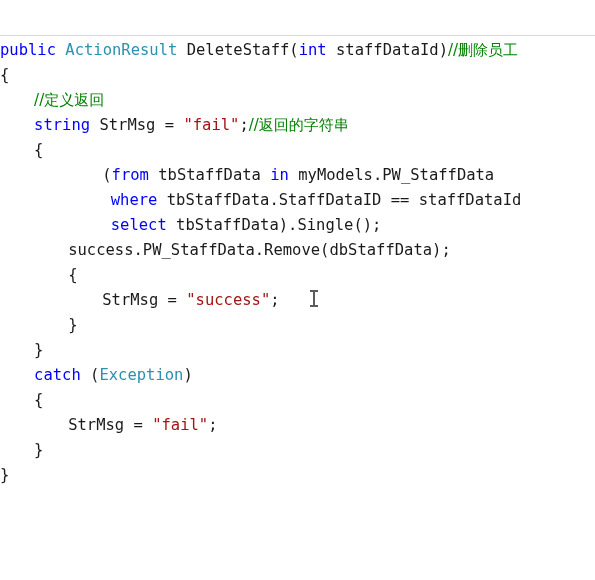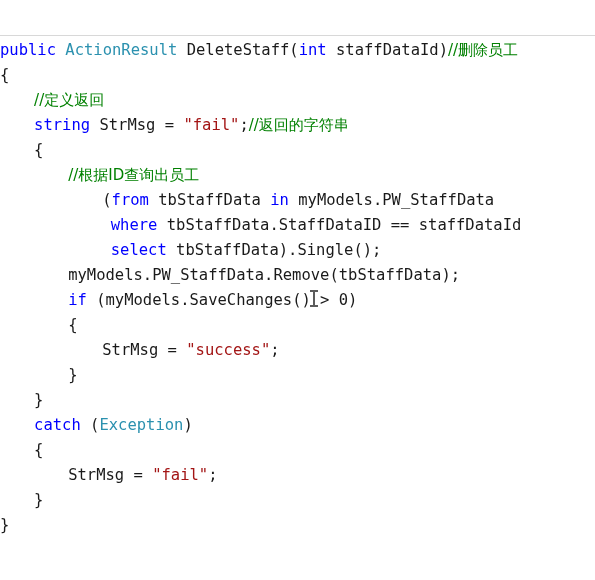--- a/index.html
+++ b/index.html
@@ -107,26 +107,24 @@
 <body>
 
 <div id="editor">
 
   <div id="code">
       <div class="line"><span class="kw">public</span><span class="plain"> </span><span class="type">ActionResult</span><span class="plain"> DeleteStaff(</span><span class="kw">int</span><span class="plain"> staffDataId)</span><span class="cmt cjk">//删除员工</span></div>
       <div class="line"><span class="plain">{</span></div>
       <div class="line"><span class="ind" style="width: 34.08px;"></span><span class="cmt cjk">//定义返回</span></div>
       <div class="line"><span class="ind" style="width: 34.08px;"></span><span class="kw">string</span><span class="plain"> StrMsg = </span><span class="str">"fail"</span><span class="plain">;</span><span class="cmt cjk">//返回的字符串</span></div>
       <div class="line"><span class="ind" style="width: 34.08px;"></span><span class="plain">{</span></div>
-      <div class="line"><span class="ind" style="width: 68.16px;"></span><span class="cmt cjk">//根据ID查询出员工</span></div>
       <div class="line"><span class="ind" style="width: 102.24px;"></span><span class="plain">(</span><span class="kw">from</span><span class="plain"> tbStaffData </span><span class="kw">in</span><span class="plain"> myModels.PW_StaffData</span></div>
       <div class="line"><span class="ind" style="width: 110.76px;"></span><span class="kw">where</span><span class="plain"> tbStaffData.StaffDataID == staffDataId</span></div>
       <div class="line"><span class="ind" style="width: 110.76px;"></span><span class="kw">select</span><span class="plain"> tbStaffData).Single();</span></div>
-      <div class="line"><span class="ind" style="width: 68.16px;"></span><span class="plain">myModels.PW_StaffData.Remove(tbStaffData);</span></div>
-      <div class="line"><span class="ind" style="width: 68.16px;"></span><span class="kw">if</span><span class="plain"> (myModels.SaveChanges() &gt; 0)</span></div>
+      <div class="line"><span class="ind" style="width: 68.16px;"></span><span class="plain">success.PW_StaffData.Remove(dbStaffData);</span></div>
       <div class="line"><span class="ind" style="width: 68.16px;"></span><span class="plain">{</span></div>
       <div class="line"><span class="ind" style="width: 102.24px;"></span><span class="plain">StrMsg = </span><span class="str">"success"</span><span class="plain">;</span></div>
       <div class="line"><span class="ind" style="width: 68.16px;"></span><span class="plain">}</span></div>
       <div class="line"><span class="ind" style="width: 34.08px;"></span><span class="plain">}</span></div>
       <div class="line"><span class="ind" style="width: 34.08px;"></span><span class="kw">catch</span><span class="plain"> (</span><span class="type">Exception</span><span class="plain">)</span></div>
       <div class="line"><span class="ind" style="width: 34.08px;"></span><span class="plain">{</span></div>
       <div class="line"><span class="ind" style="width: 68.16px;"></span><span class="plain">StrMsg = </span><span class="str">"fail"</span><span class="plain">;</span></div>
       <div class="line"><span class="ind" style="width: 34.08px;"></span><span class="plain">}</span></div>
       <div class="line"><span class="plain">}</span></div>
     </div>

